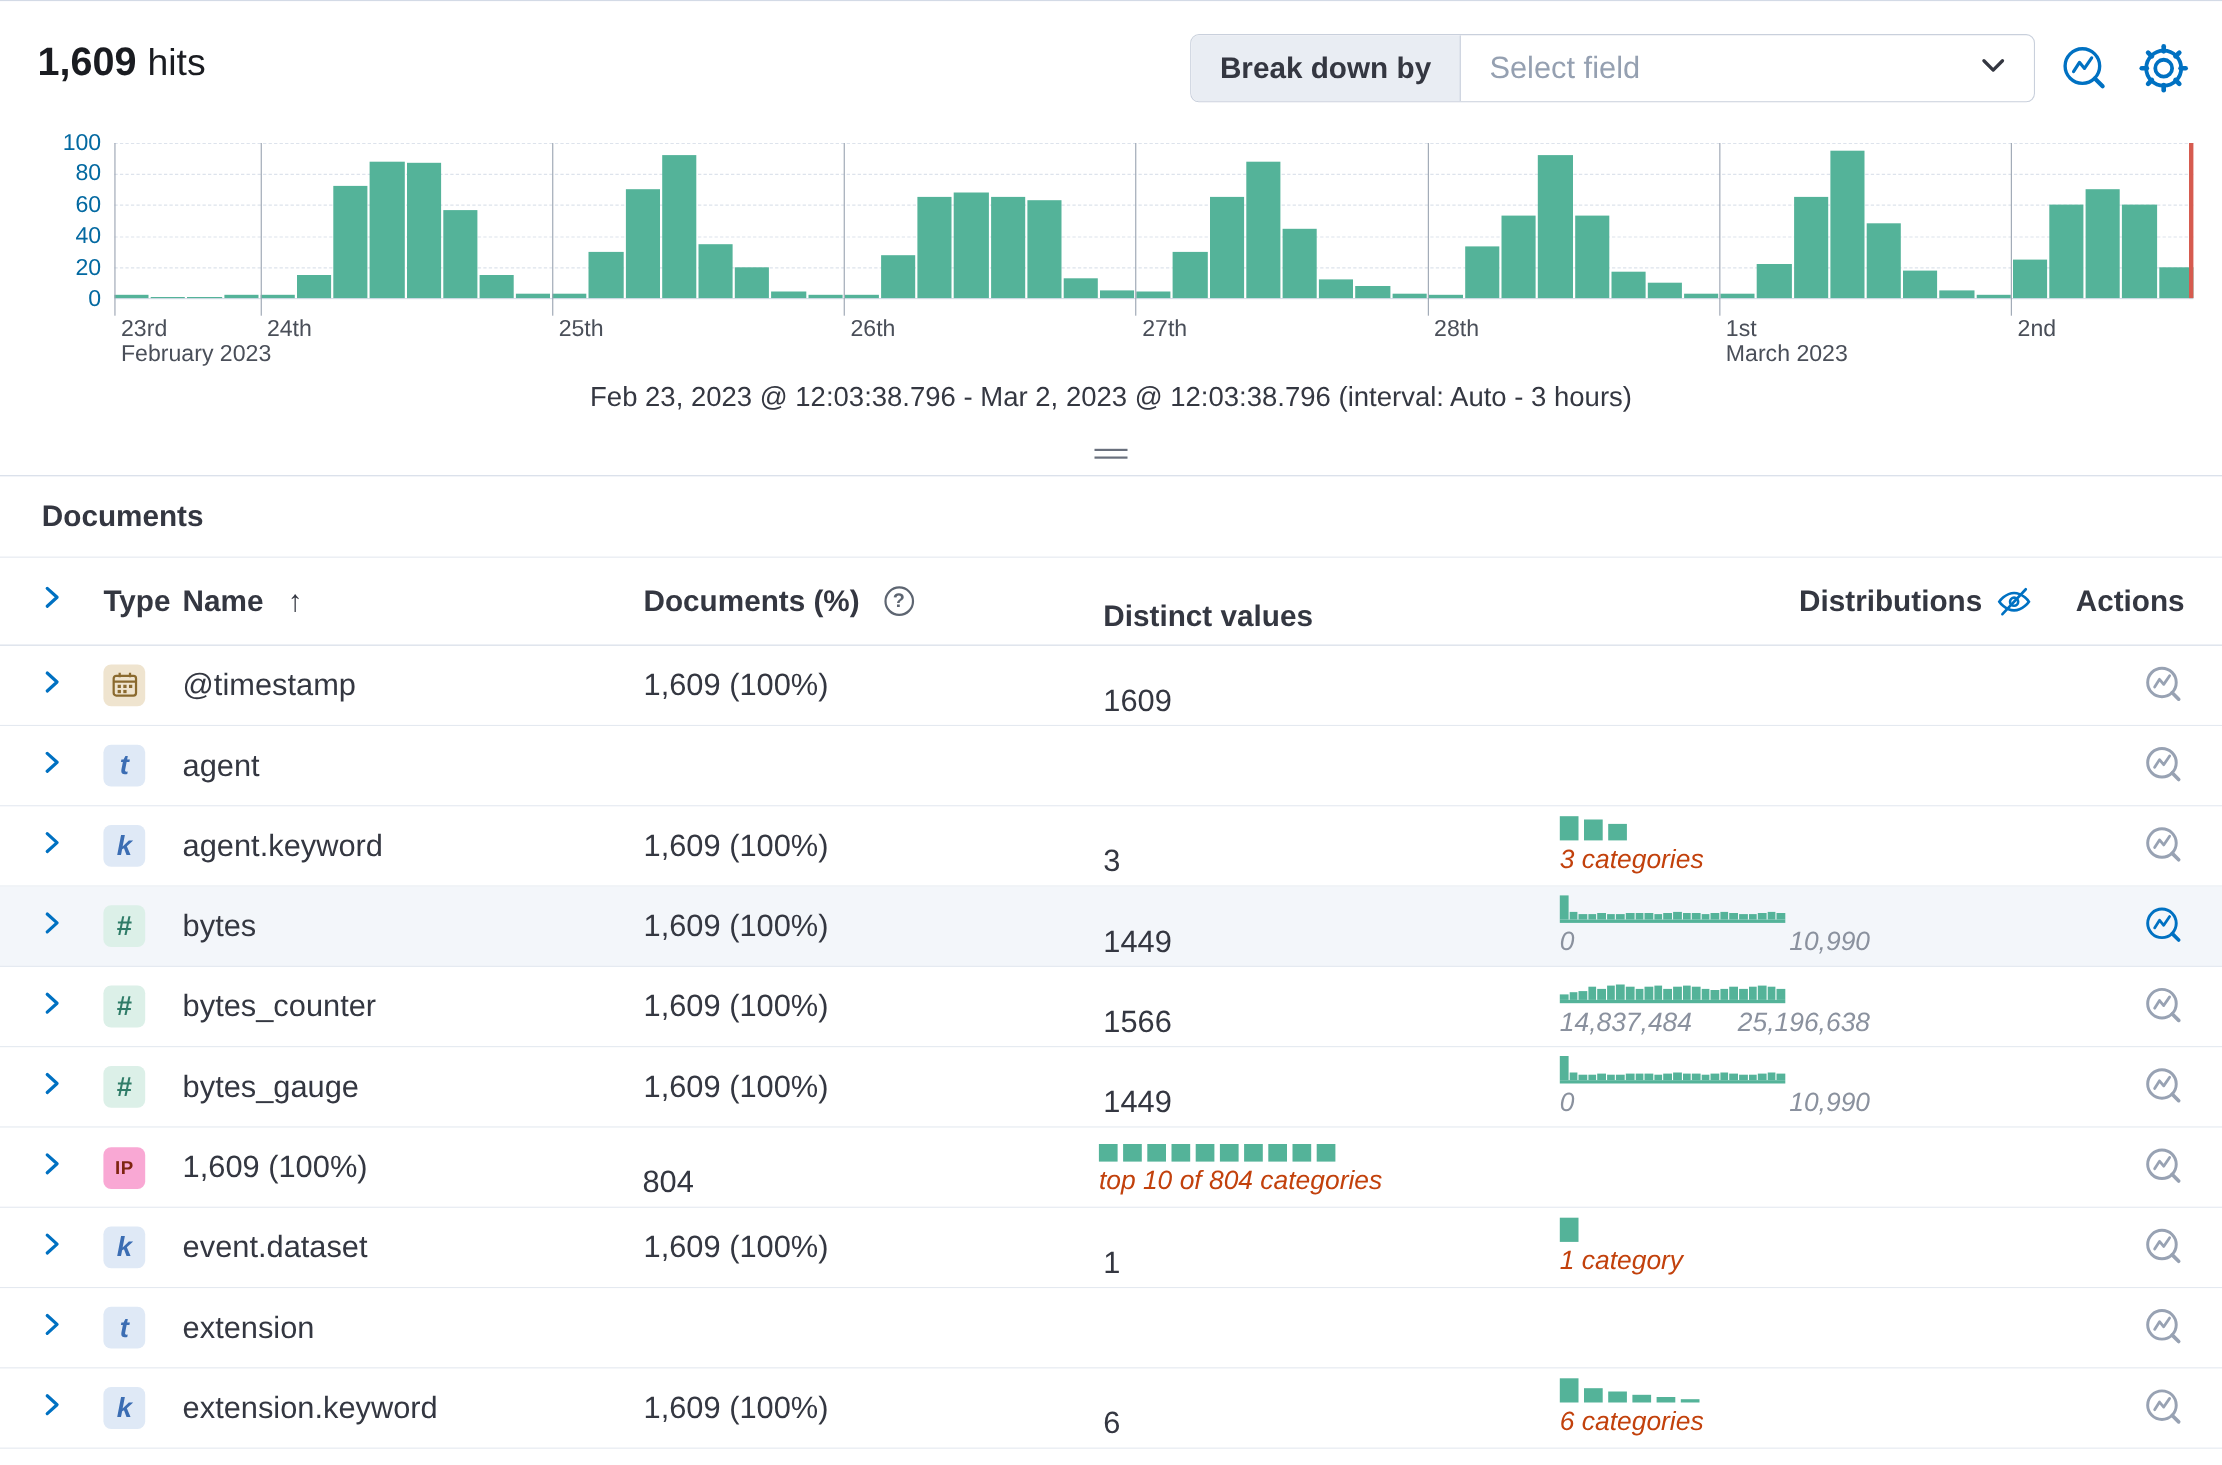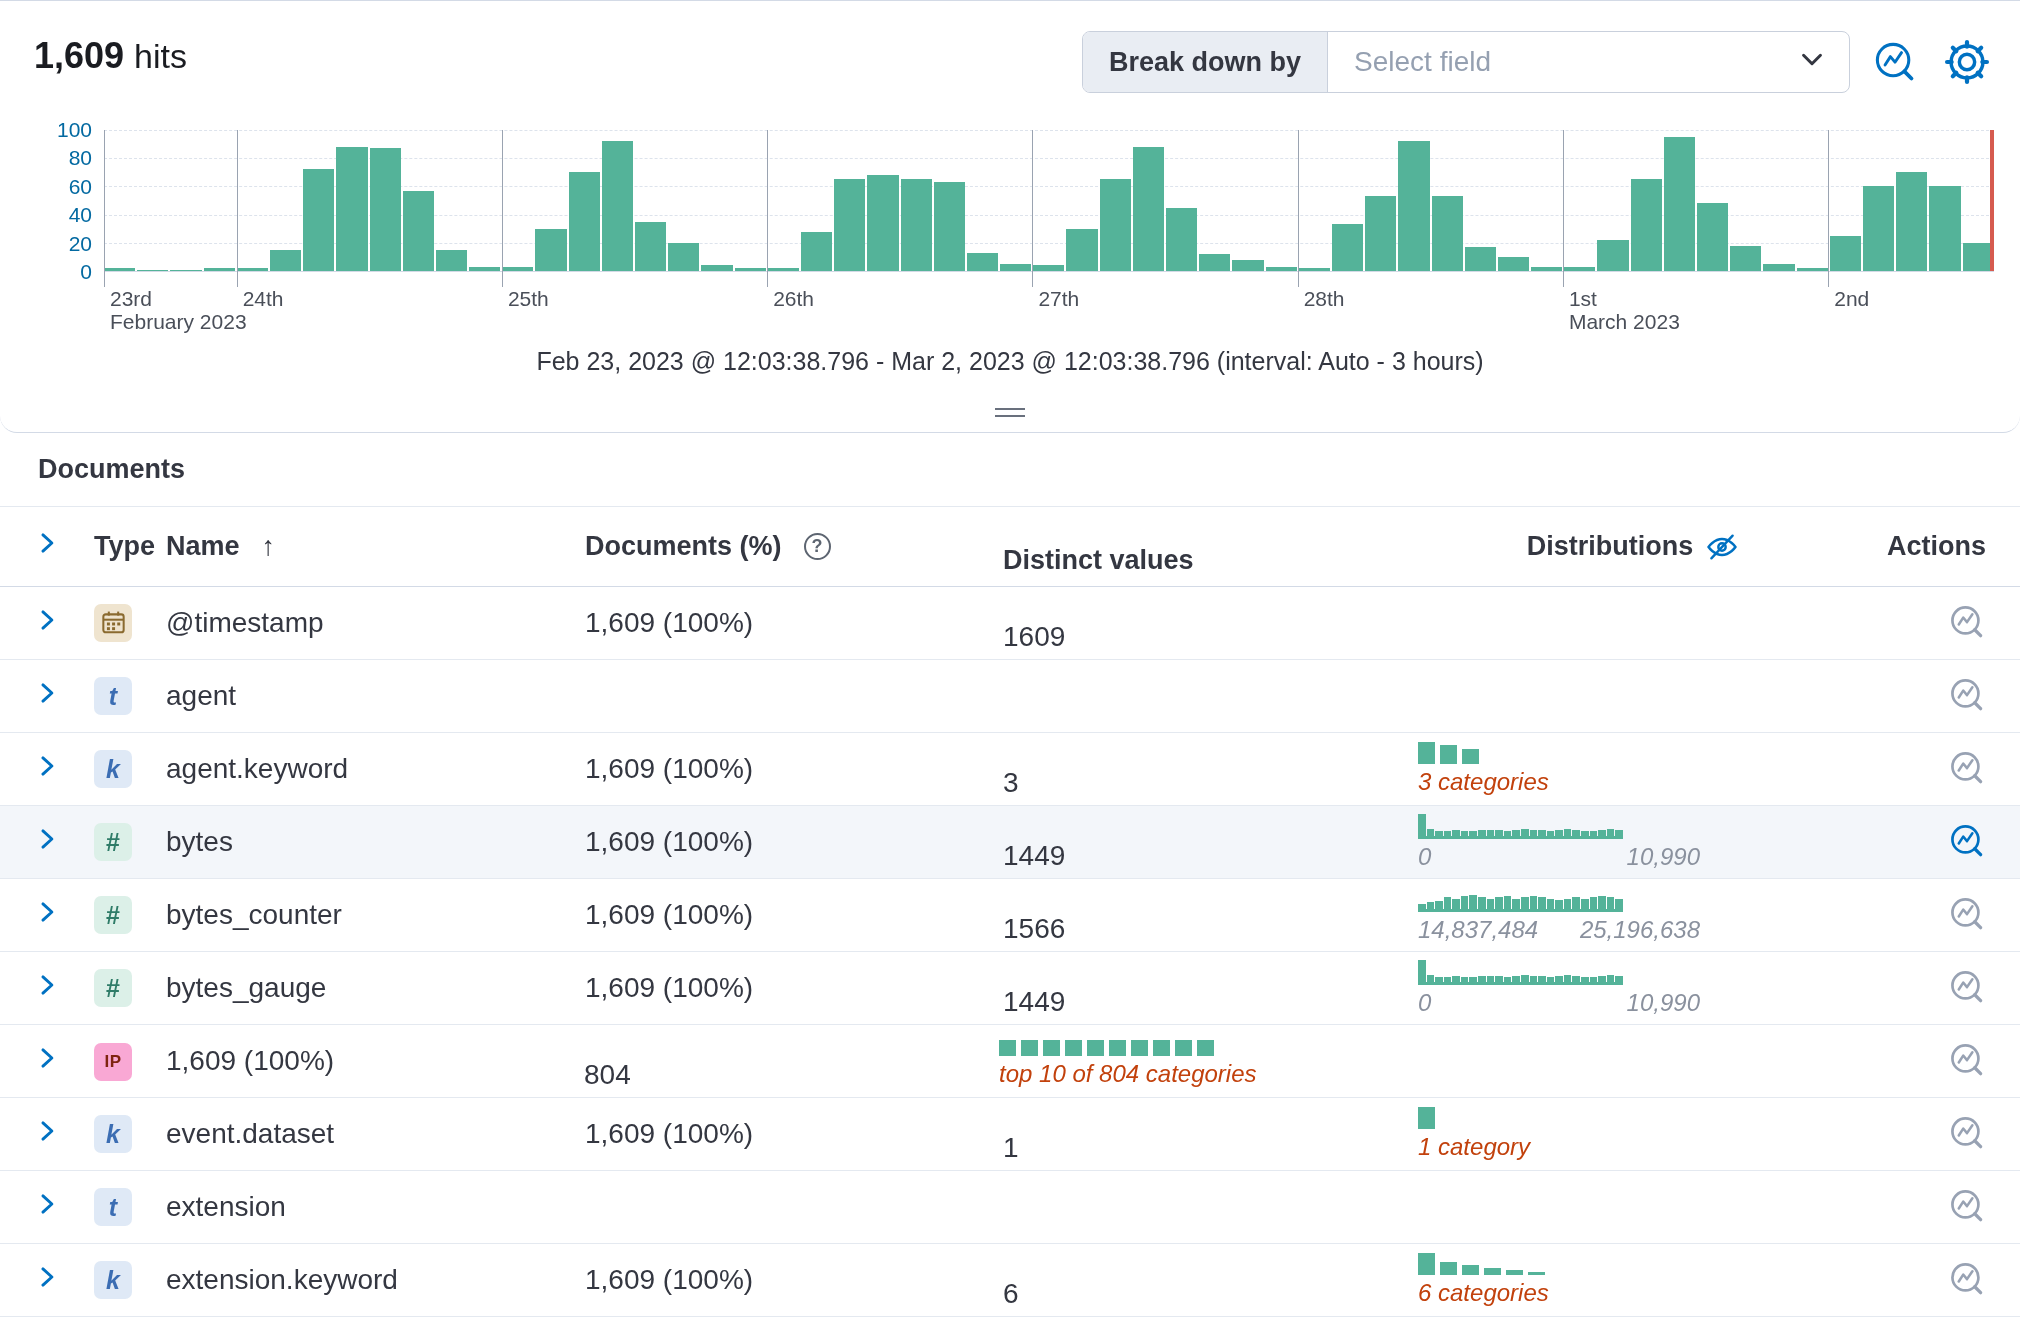--- a/index.html
+++ b/index.html
@@ -3,21 +3,21 @@
 <meta charset="utf-8">
 <style>
   * { margin:0; padding:0; box-sizing:border-box; }
   html,body { width:2020px; height:1332px; }
   body {
     font-family:"Liberation Sans", sans-serif;
     background:#ffffff; color:#343741; overflow:hidden;
     border-top:1px solid #d3dae6;
   }
   
-  .top-panel { position:relative; height:432px; border-bottom:1px solid #d3dae6;border-radius:17px; }
+  .top-panel { position:relative; height:432px; border-bottom:1px solid #d3dae6; }
   .hits { position:absolute; left:34px; top:34px; font-size:34px; color:#1a1c21; }
   .hits .num { font-weight:700; font-size:36px; margin-right:10px; }
   .breakdown {
     position:absolute; left:1082px; top:30px; width:768px; height:62px;
     display:flex; border:1px solid #c9d0dc; border-radius:8px; overflow:hidden; background:#fff;
   }
   .breakdown-label {
     background:#e9edf3; display:flex; align-items:center; padding:0 26px;
     font-weight:700; font-size:27px; border-right:1px solid #c9d0dc; white-space:nowrap;
   }
@@ -54,21 +54,21 @@
   .thead, .trow { display:flex; align-items:center; padding:0 34px; }
   .thead { height:80px; font-weight:700; font-size:27px; border-bottom:1px solid #d3dae6; }
   .trow { height:73px; border-bottom:1px solid #e4e9f0; font-size:28px; }
   .trow.highlight { background:#f3f6fa; }
   .col { flex:none; }
   .col-expand { width:60px; }
   .col-type { width:72px; }
   .col-name { width:419px; }
   .col-docs { width:418px; }
   .col-distinct { width:415px;margin-top:28px; }
-  .col-dist { width:430px; display:flex; flex-direction:column; justify-content:center; }
+  .col-dist { width:430px; display:flex; flex-direction:column; justify-content:flex-end; }
   .col-actions { flex:1; display:flex; justify-content:flex-end; }
   .hdr-with-icon { display:flex; align-items:center; gap:12px; }
   .sort-arrow { font-weight:400; font-size:27px; color:#343741; margin-left:10px; }
   .help-circle {
     display:inline-flex; align-items:center; justify-content:center;
     width:27px; height:27px; border:2px solid #5d6571; border-radius:50%;
     font-size:18px; font-weight:700; color:#5d6571; margin-left:10px;
   }
   .eye-btn { background:none; border:none; color:#0071c2; cursor:pointer; height:34px; }
   .chev-btn { background:none; border:none; color:#0071c2; cursor:pointer; padding:0; height:28px; }

